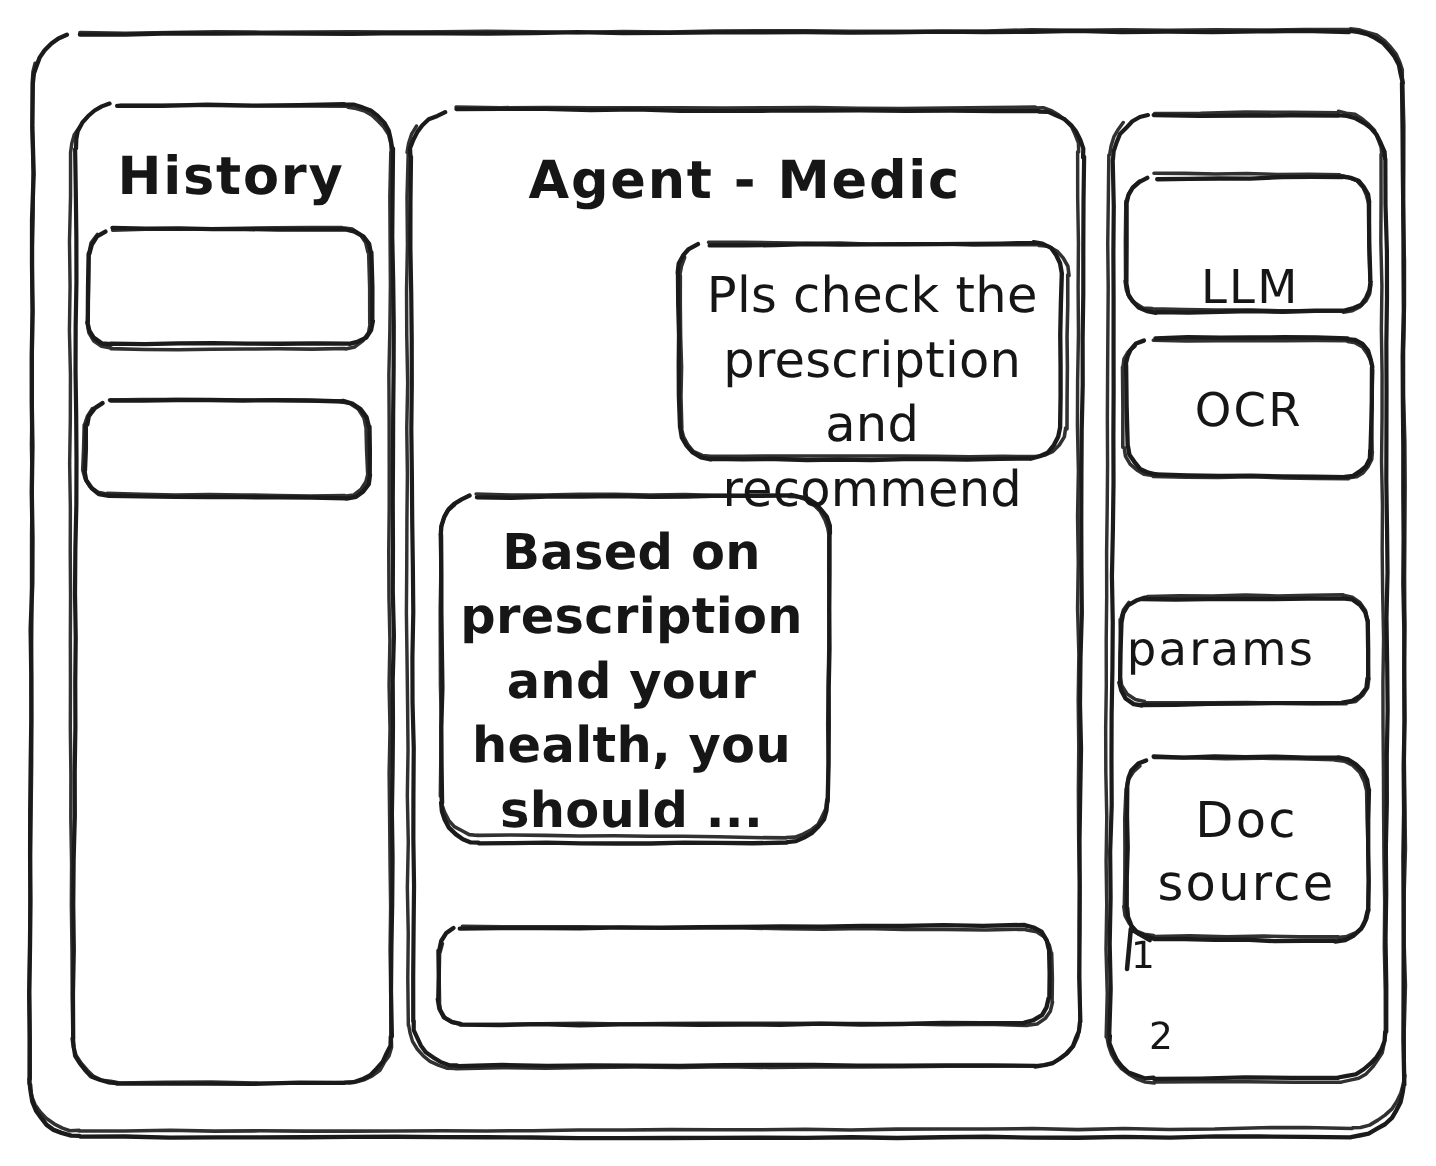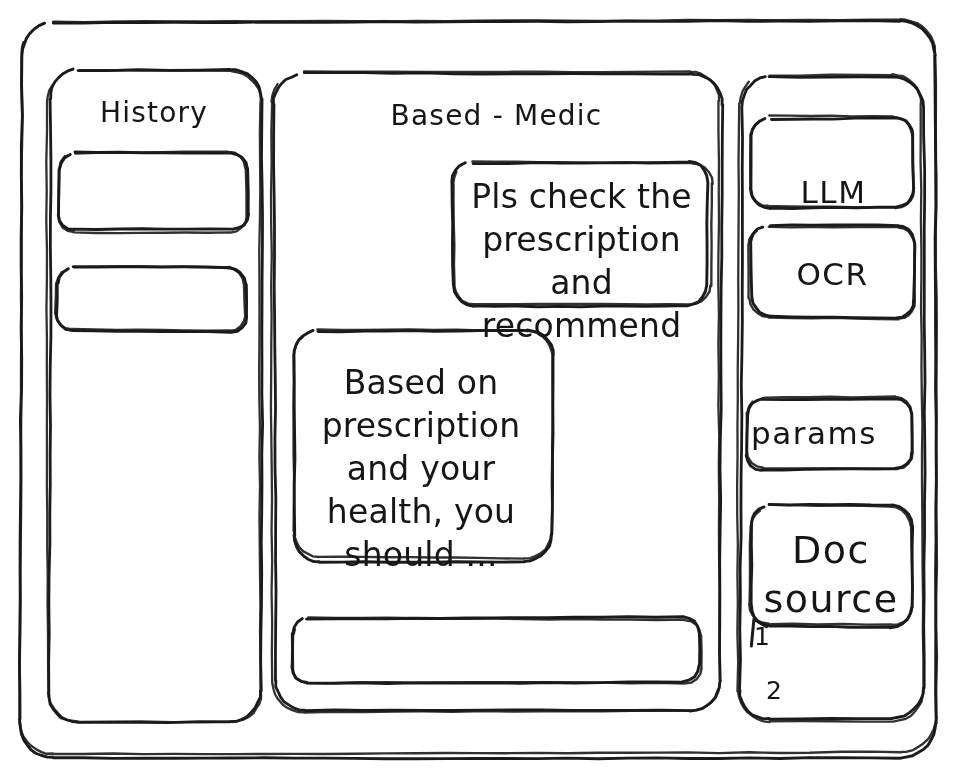--- a/index.html
+++ b/index.html
@@ -46,37 +46,38 @@
     color: #161616;
     font-family: "DejaVu Sans", sans-serif;
     font-weight: 400;
     letter-spacing: 0.4px;
     white-space: pre-line;
     line-height: 1.32;
     user-select: none;
   }
 
   .panel-title {
-    font-size: 28px;
+    font-size: 35px;
     letter-spacing: 1.2px;
+    font-weight: bold;
   }
 
   .bubble-text {
     font-size: 33px;
     line-height: 1.30;
     letter-spacing: 0.2px;
   }
 
   .card-text {
     font-size: 31px;
     letter-spacing: 1.5px;
   }
 
   .card-text.two-line {
-    font-size: 38px;
+    font-size: 33px;
     line-height: 1.28;
   }
 
   .list-num {
     font-size: 25px;
     text-align: left;
   }
 
   
   .hit {
@@ -131,30 +132,30 @@
   <div class="hit" style="left:58px; top:152px; width:187px; height:78px;">
     <div class="label" style="left:0; top:26px; width:187px; font-size:20px;"></div>
   </div>
 
   <div class="hit" style="left:58px; top:268px; width:187px; height:63px;">
     <div class="label" style="left:0; top:19px; width:187px; font-size:20px;"></div>
   </div>
 
   <div class="hit" style="left:273px; top:72px; width:447px; height:640px;"></div>
 
-  <div class="label panel-title" style="left:273px; top:98px; width:447px;">Based - Medic</div>
+  <div class="label panel-title" style="left:273px; top:98px; width:447px;">Agent - Medic</div>
 
   <div class="hit" style="left:453px; top:162px; width:257px; height:143px;">
     <div class="label bubble-text" style="left:4px; top:14px; width:249px;">Pls check the
 prescription
 and recommend</div>
   </div>
 
   <div class="hit" style="left:292px; top:332px; width:258px; height:228px;">
-    <div class="label bubble-text" style="left:4px; top:30px; width:250px;">Based on
+    <div class="label bubble-text" style="left:4px; top:15px; width:250px;font-weight:bold;">Based on
 prescription
 and your
 health, you
 should ...</div>
   </div>
 
   <div class="hit" style="left:292px; top:618px; width:408px; height:65px;">
     <div class="label" style="left:14px; top:20px; width:380px; text-align:left; font-size:22px;"></div>
   </div>
 

